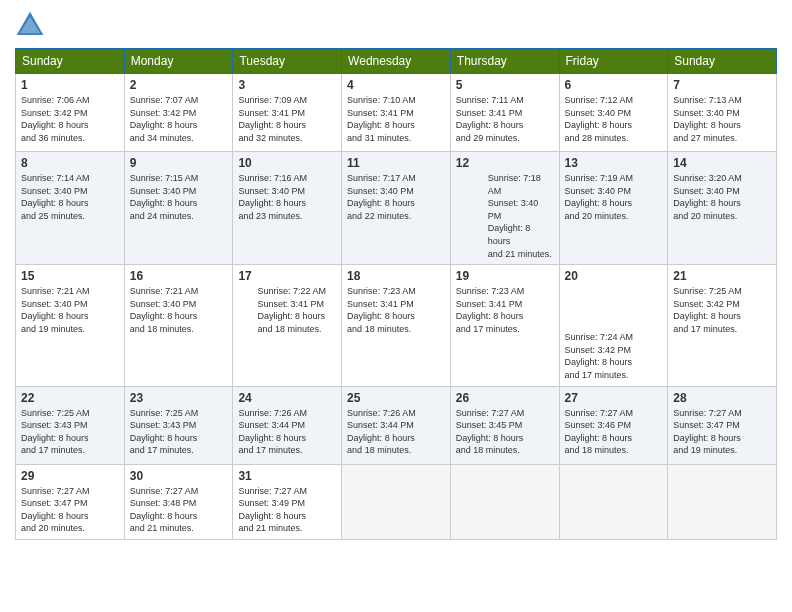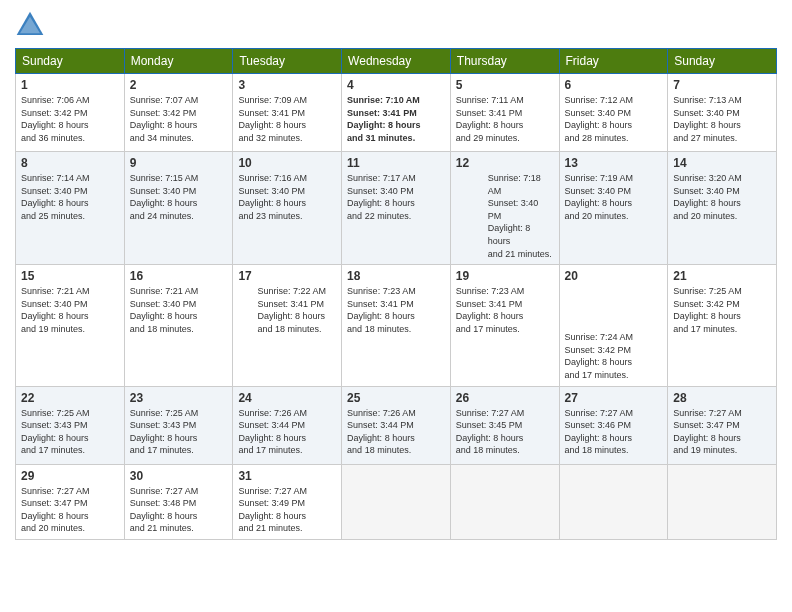--- a/index.html
+++ b/index.html
@@ -147,21 +147,21 @@
           </td>
           <td>
             <span class="day-num">3</span>
             <div class="day-info" style="white-space: pre-line;">Sunrise: 7:09 AM
 Sunset: 3:41 PM
 Daylight: 8 hours
 and 32 minutes.</div>
           </td>
           <td>
             <span class="day-num">4</span>
-            <div class="day-info" style="white-space: pre-line; font-weight: bold;">Sunrise: 7:10 AM
+            <div class="day-info" style="white-space: pre-line;">Sunrise: 7:10 AM
 Sunset: 3:41 PM
 Daylight: 8 hours
 and 31 minutes.</div>
           </td>
           <td>
             <span class="day-num">5</span>
             <div class="day-info" style="white-space: pre-line;">Sunrise: 7:11 AM
 Sunset: 3:41 PM
 Daylight: 8 hours
 and 29 minutes.</div>

